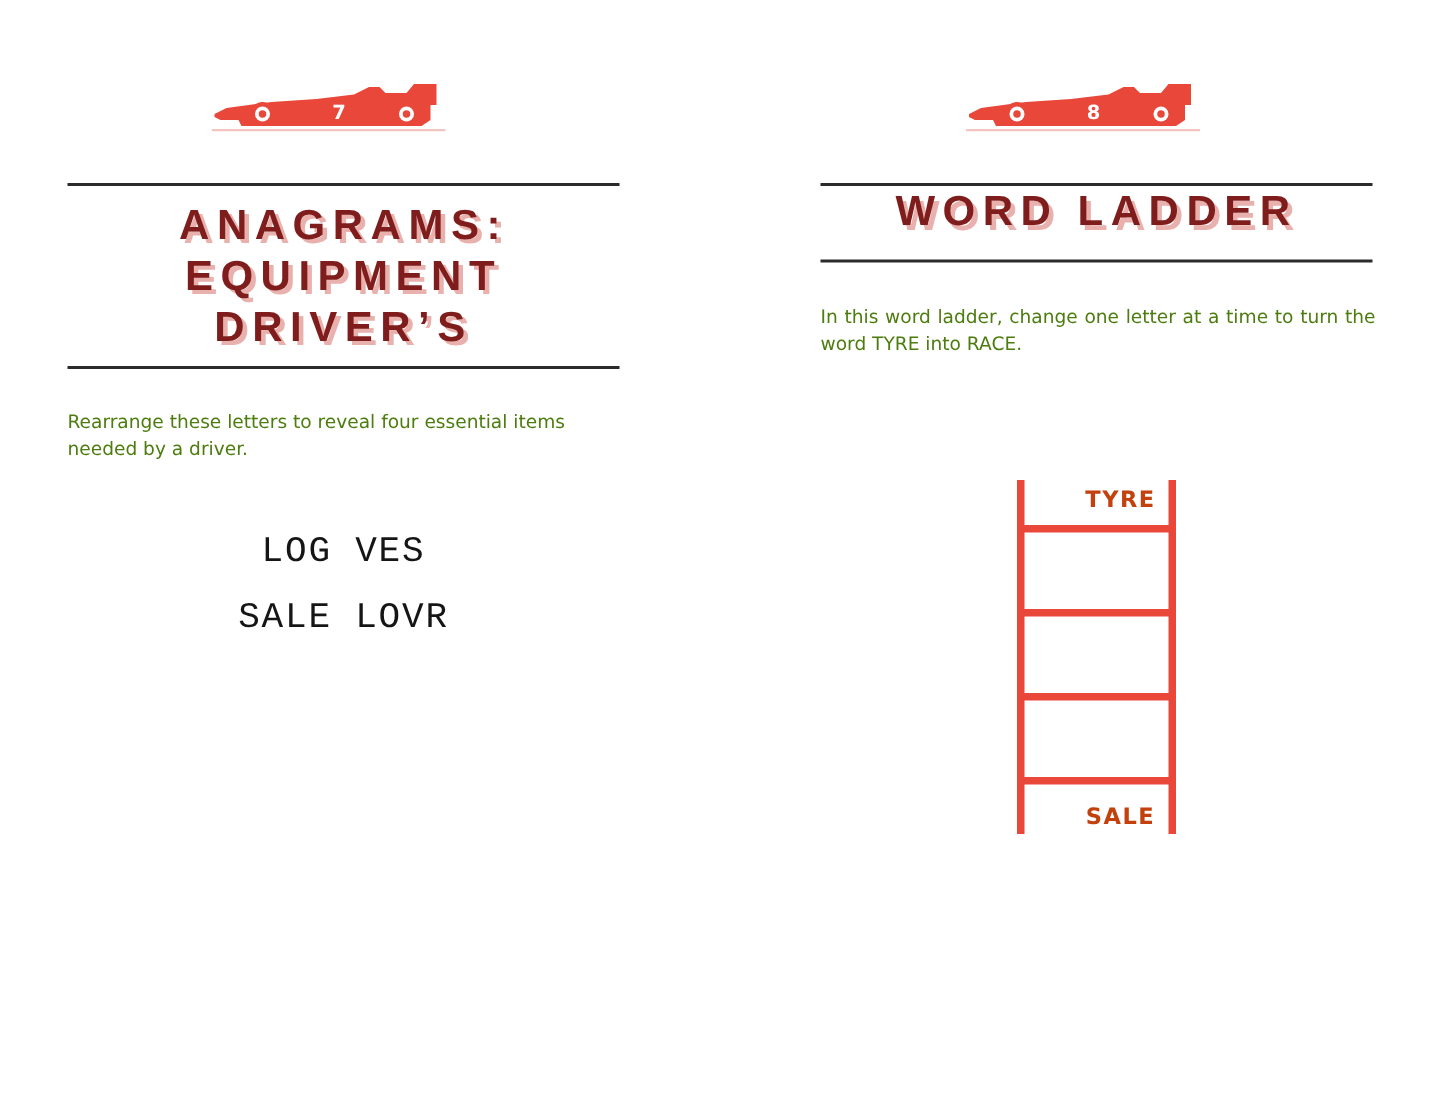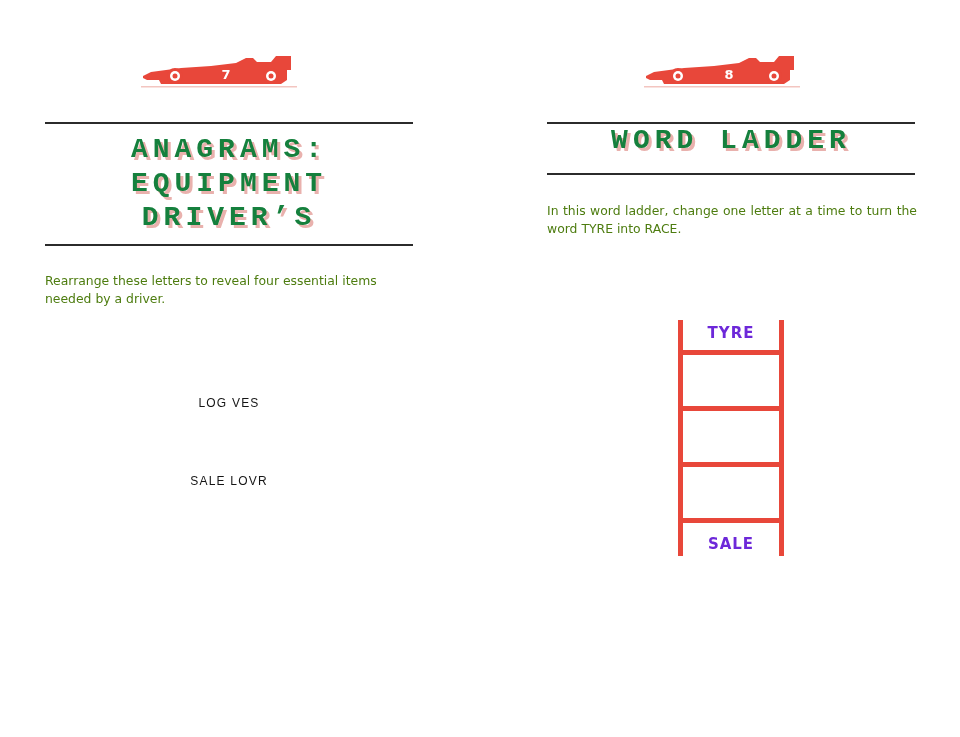--- a/index.html
+++ b/index.html
@@ -4,29 +4,29 @@
   <style>
     html, body { margin:0; padding:0; background:#ffffff; }
     body { width:960px; height:737px; position:relative; overflow:hidden; font-family:"Liberation Sans", sans-serif; color:#1a1a1a; }
     .page { position:absolute; top:0; width:368px; }
     .page.left { left:45px; }
     .page.right { left:547px; }
     .car { position:absolute; top:54px; width:156px; height:36px; }
     .page.left .car { left:96px; }
     .page.right .car { left:97px; }
     .rule { position:absolute; left:0; width:368px; height:2px; background:#2b2b2b; }
-    .title { position:absolute; left:0; width:368px; text-align:center; font-family:Liberation Mono, monospace; font-weight:bold; font-size:28px; letter-spacing:5px; line-height:34px; color:#15803d; text-shadow:3px 3px 0 #e9b1ad; }
+    .title { position:absolute; left:0; width:368px; text-align:center; font-family:Liberation Sans, sans-serif; font-weight:bold; font-size:28px; letter-spacing:5px; line-height:34px; color:#7f1d1d; text-shadow:3px 3px 0 #e9b1ad; }
     .intro { position:absolute; left:0; width:370px; font-family:"DejaVu Sans", sans-serif; font-size:12.4px; line-height:18px; color:#4d7c0f; }
     .right .intro { text-align:justify; }
     .anagrams { position:absolute; left:0; top:355px; width:368px; }
-    .anagram { text-align:center; font-family:Liberation Sans, sans-serif; font-size:12px; letter-spacing:1.2px; color:#151515; height:44px; line-height:28px;margin-top:34px; }
+    .anagram { text-align:center; font-family:Liberation Mono, monospace; font-size:24px; letter-spacing:1.2px; color:#151515; height:44px; line-height:28px; }
     .ladder { position:absolute; left:131px; top:320px; width:106px; height:236px; }
     .rail { position:absolute; top:0; width:5px; height:236px; }
     .rung { position:absolute; left:0; width:106px; height:5px; }
-    .ladder-word { position:absolute; left:0; width:106px; text-align:center; font-family:"DejaVu Sans", sans-serif; font-weight:bold; font-size:15px; letter-spacing:1px; color:#6d28d9; }
+    .ladder-word { position:absolute; left:16px; width:106px; text-align:center; font-family:"DejaVu Sans", sans-serif; font-weight:bold; font-size:15px; letter-spacing:1px; color:#c2410c; }
   </style>
 </head>
 <body>
 
 <div class="page left">
   <svg class="car" viewBox="0 0 156 36">
     <g fill="#e8473a">
       <path d="M2 22 L10 18 L40 14 L70 12 L95 9 L105 4 L112 4 L116 8 L130 8 L135 2 L150 2 L150 16 L146 16 L146 26 L140 30 L20 30 L18 26 L6 26 L2 24 Z"></path>
     </g>
     <circle cx="34" cy="22" r="8" fill="#e8473a"></circle>

